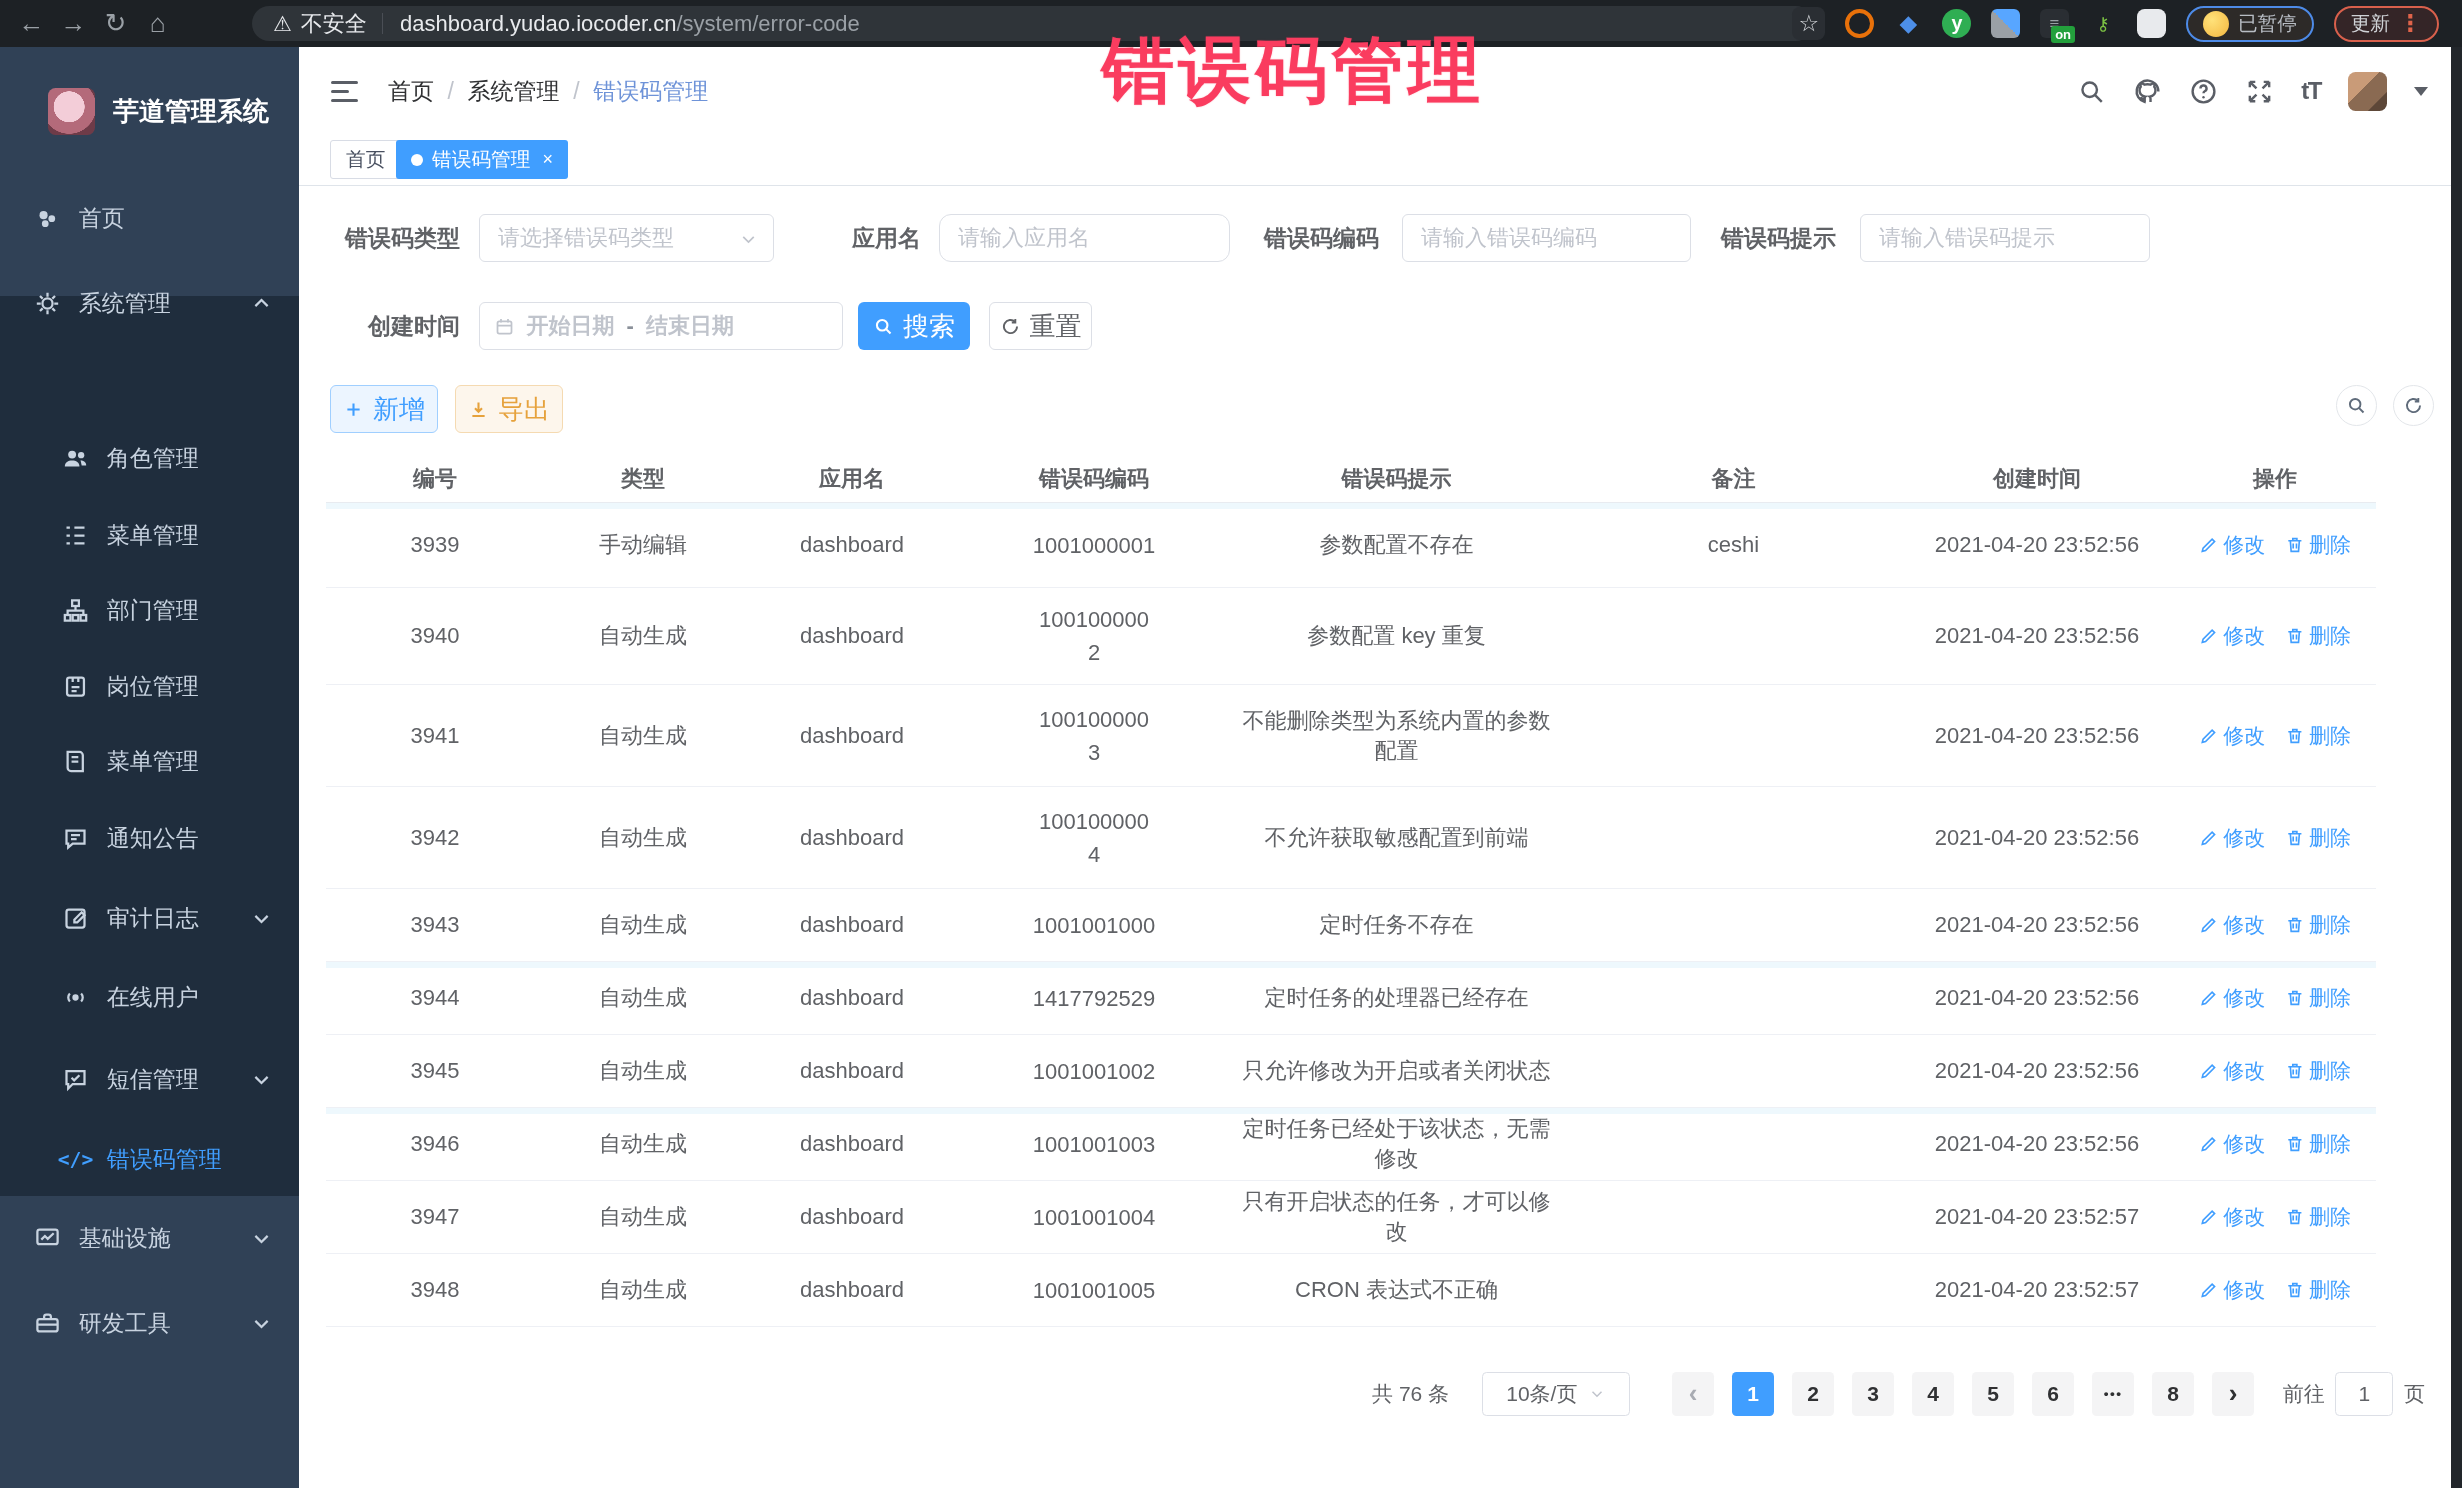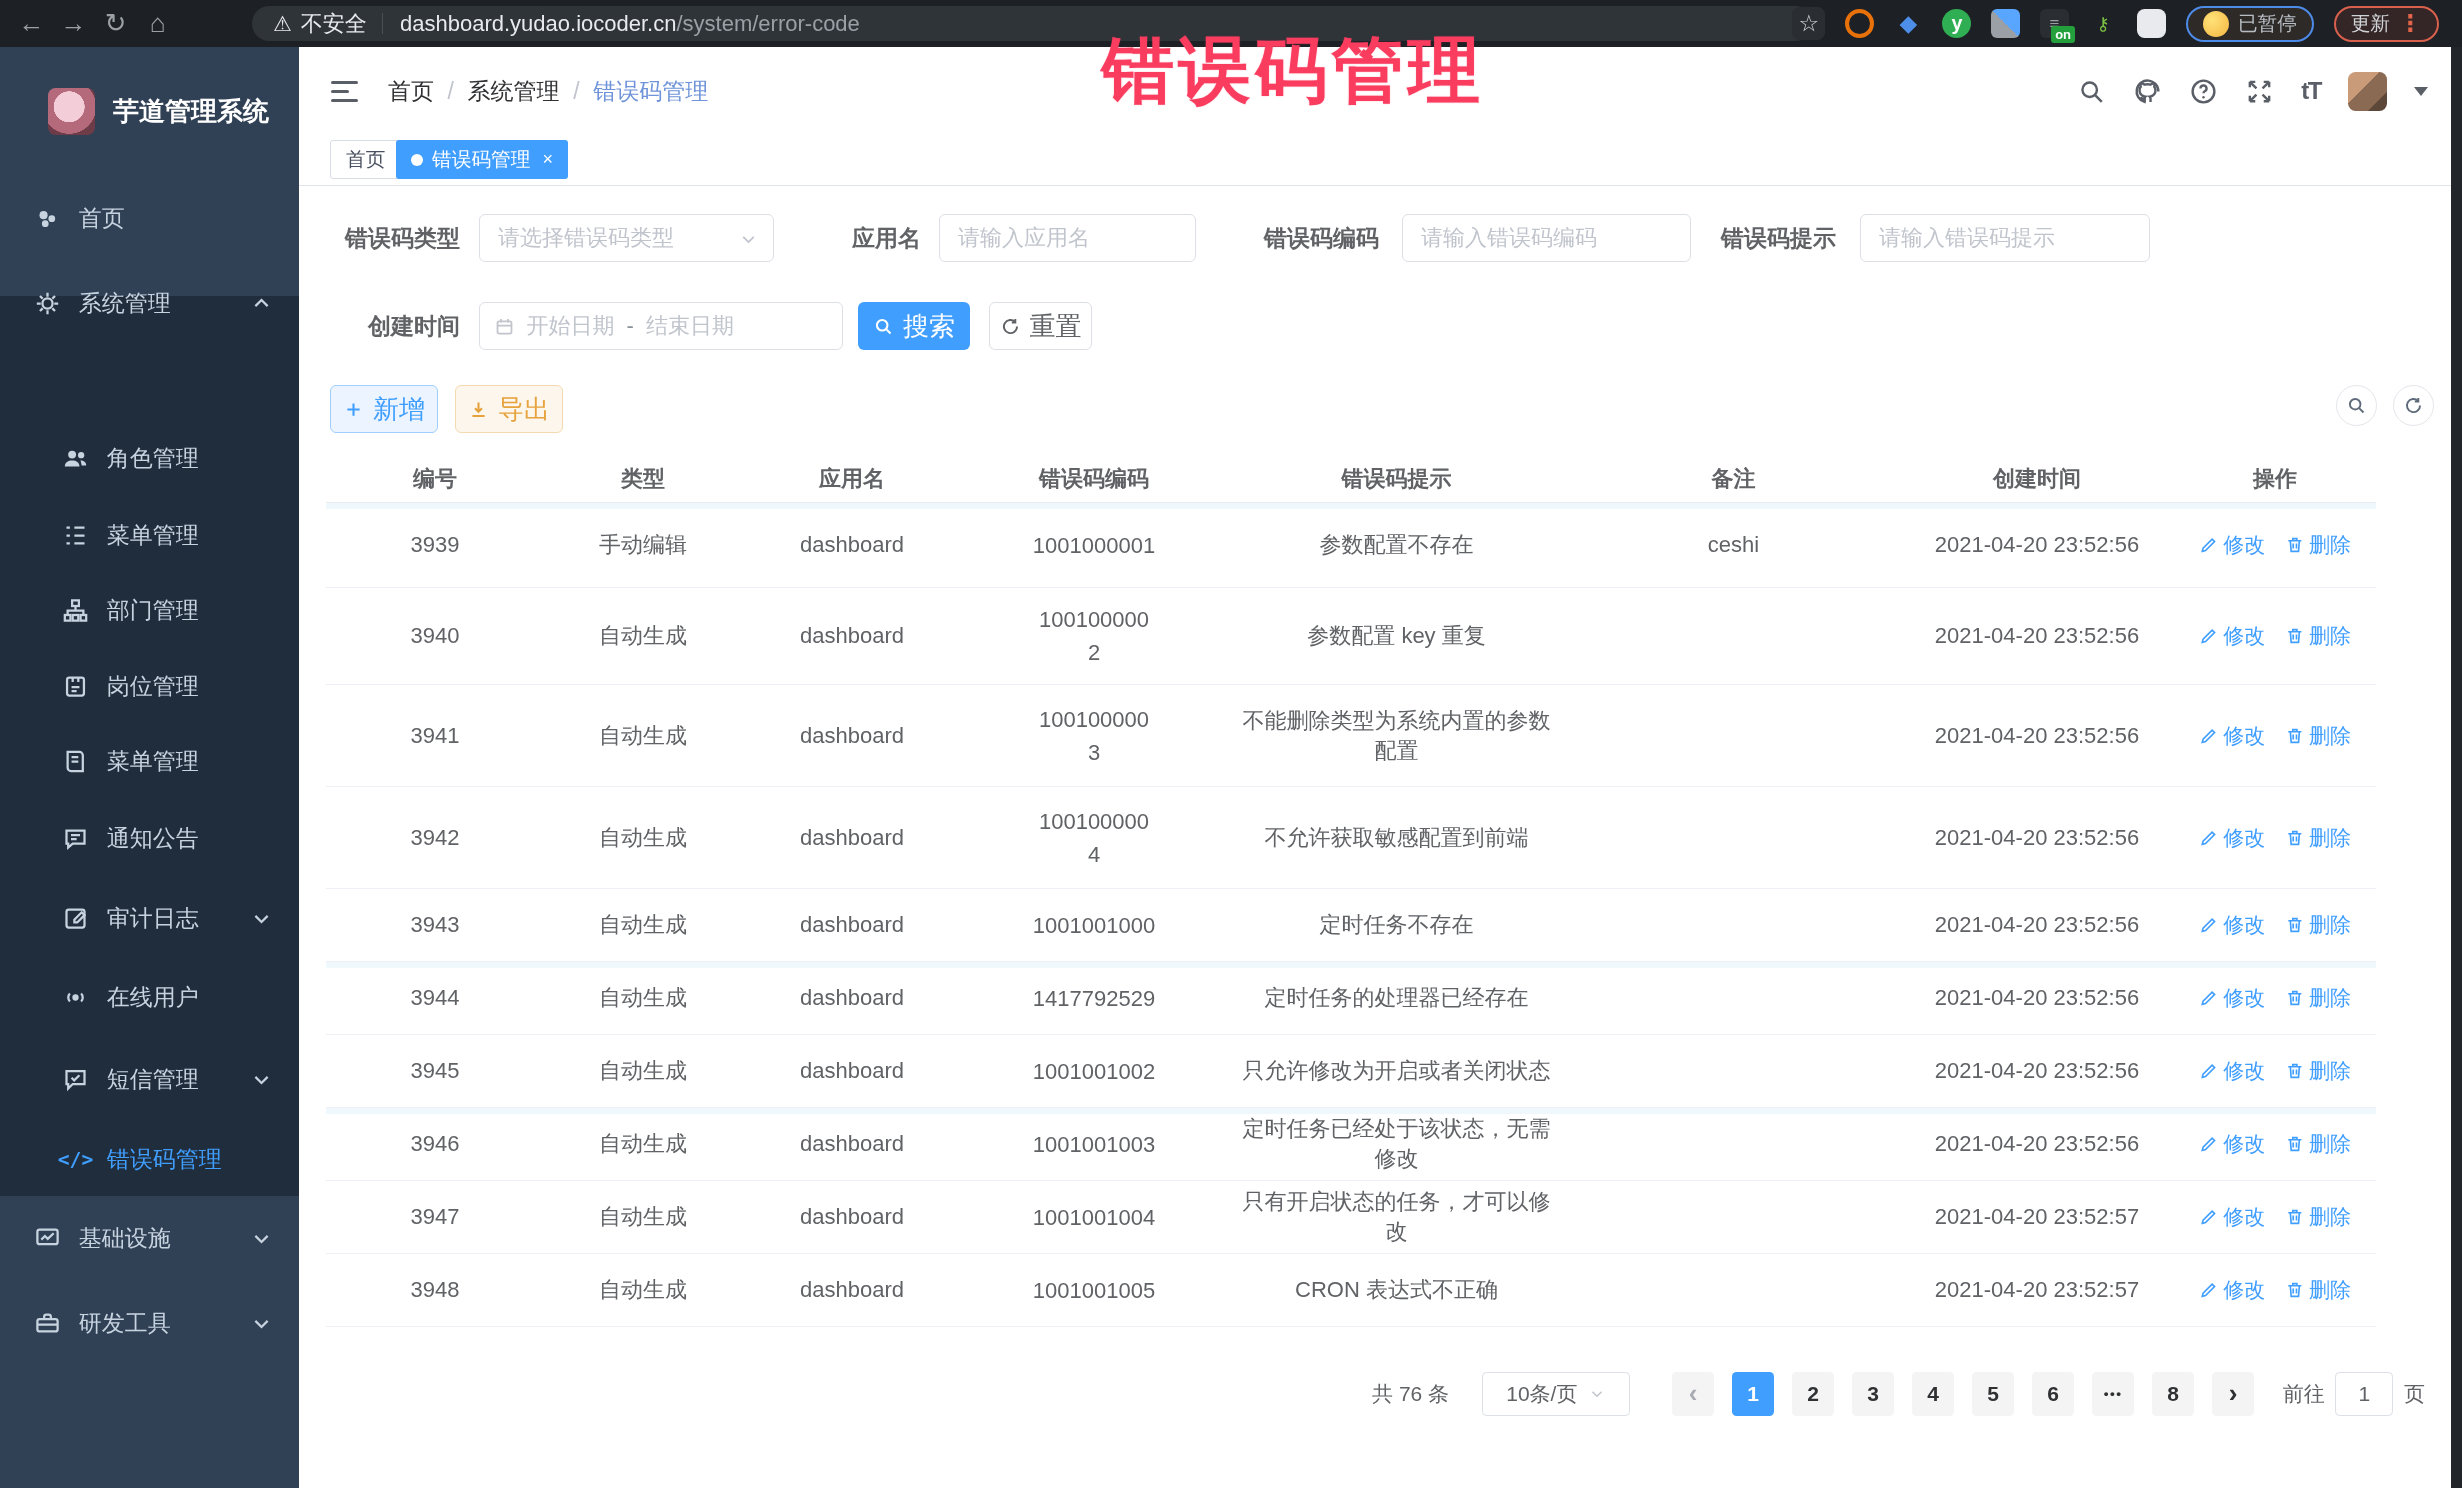--- a/index.html
+++ b/index.html
@@ -404,36 +404,36 @@
 <div class="fbox" style="left:479px; top:214px; width:295px;">
   <input readonly="" placeholder="请选择错误码类型" style="">
   <span class="select-caret">
       <svg width="21" height="21" viewBox="0 0 24 24" fill="none" stroke="#c0c4cc" stroke-width="2">
         <path d="M6 9l6 6 6-6"></path>
       </svg>
     </span>
 </div>
 
 <div class="flabel" style="left:826px; top:214px; width:95px;">应用名</div>
-<div class="fbox" style="left:939px; top:214px; width:257px;">
+<div class="fbox" style="left:939px; top:214px; width:291px;border-radius:12px;">
   <input placeholder="请输入应用名" style="">
 </div>
 
 <div class="flabel" style="left:1250px; top:214px; width:129px;">错误码编码</div>
 <div class="fbox" style="left:1402px; top:214px; width:289px;">
   <input placeholder="请输入错误码编码" style="">
 </div>
 
 <div class="flabel" style="left:1705px; top:214px; width:131px;">错误码提示</div>
 <div class="fbox" style="left:1860px; top:214px; width:290px;">
   <input placeholder="请输入错误码提示" style="">
 </div>
 
 <div class="flabel" style="left:318px; top:302px; width:142px;">创建时间</div>
-<div class="fbox daterange" style="left:479px; top:302px; width:364px;">
+<div class="fbox daterange" style="left:479px; top:302px; width:364px;font-weight:bold;">
   <span>
       <svg width="21" height="21" viewBox="0 0 24 24" fill="none" stroke="#c0c4cc" stroke-width="2">
         <rect x="4" y="6" width="16" height="14" rx="2"></rect>
         <path d="M8 3.5v4M16 3.5v4M4 11h16"></path>
       </svg>
     </span>
   <span>开始日期</span>
   <span class="sep">-</span>
   <span>结束日期</span>
 </div>

